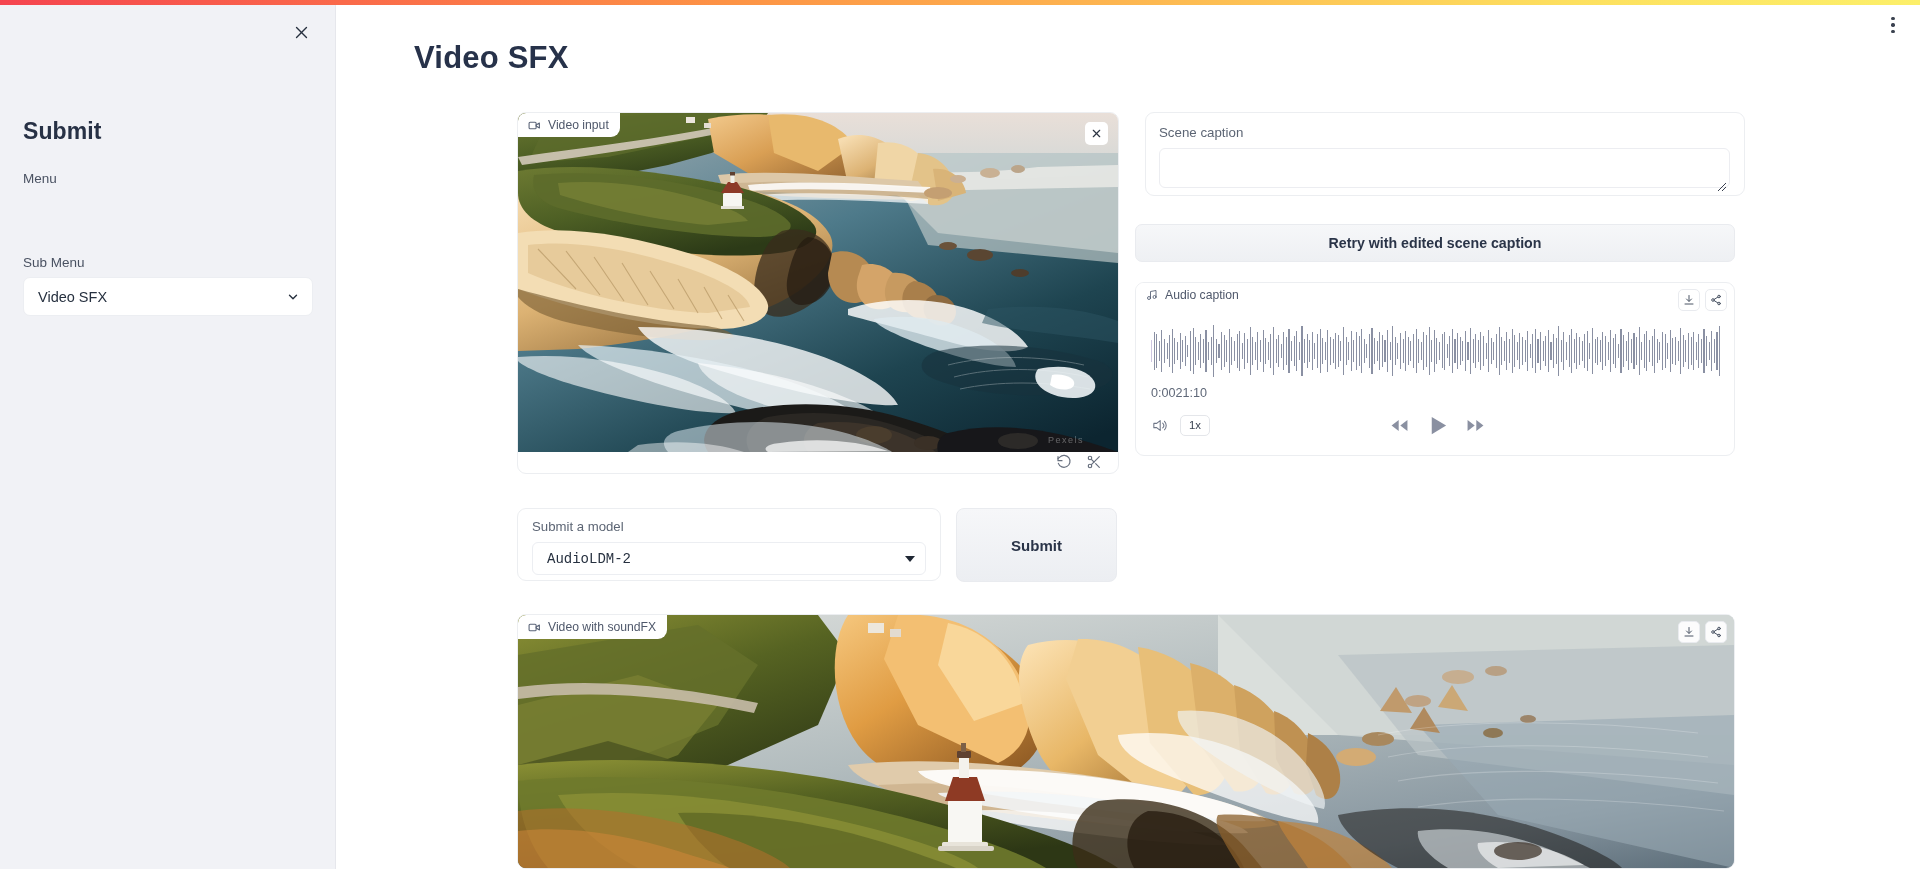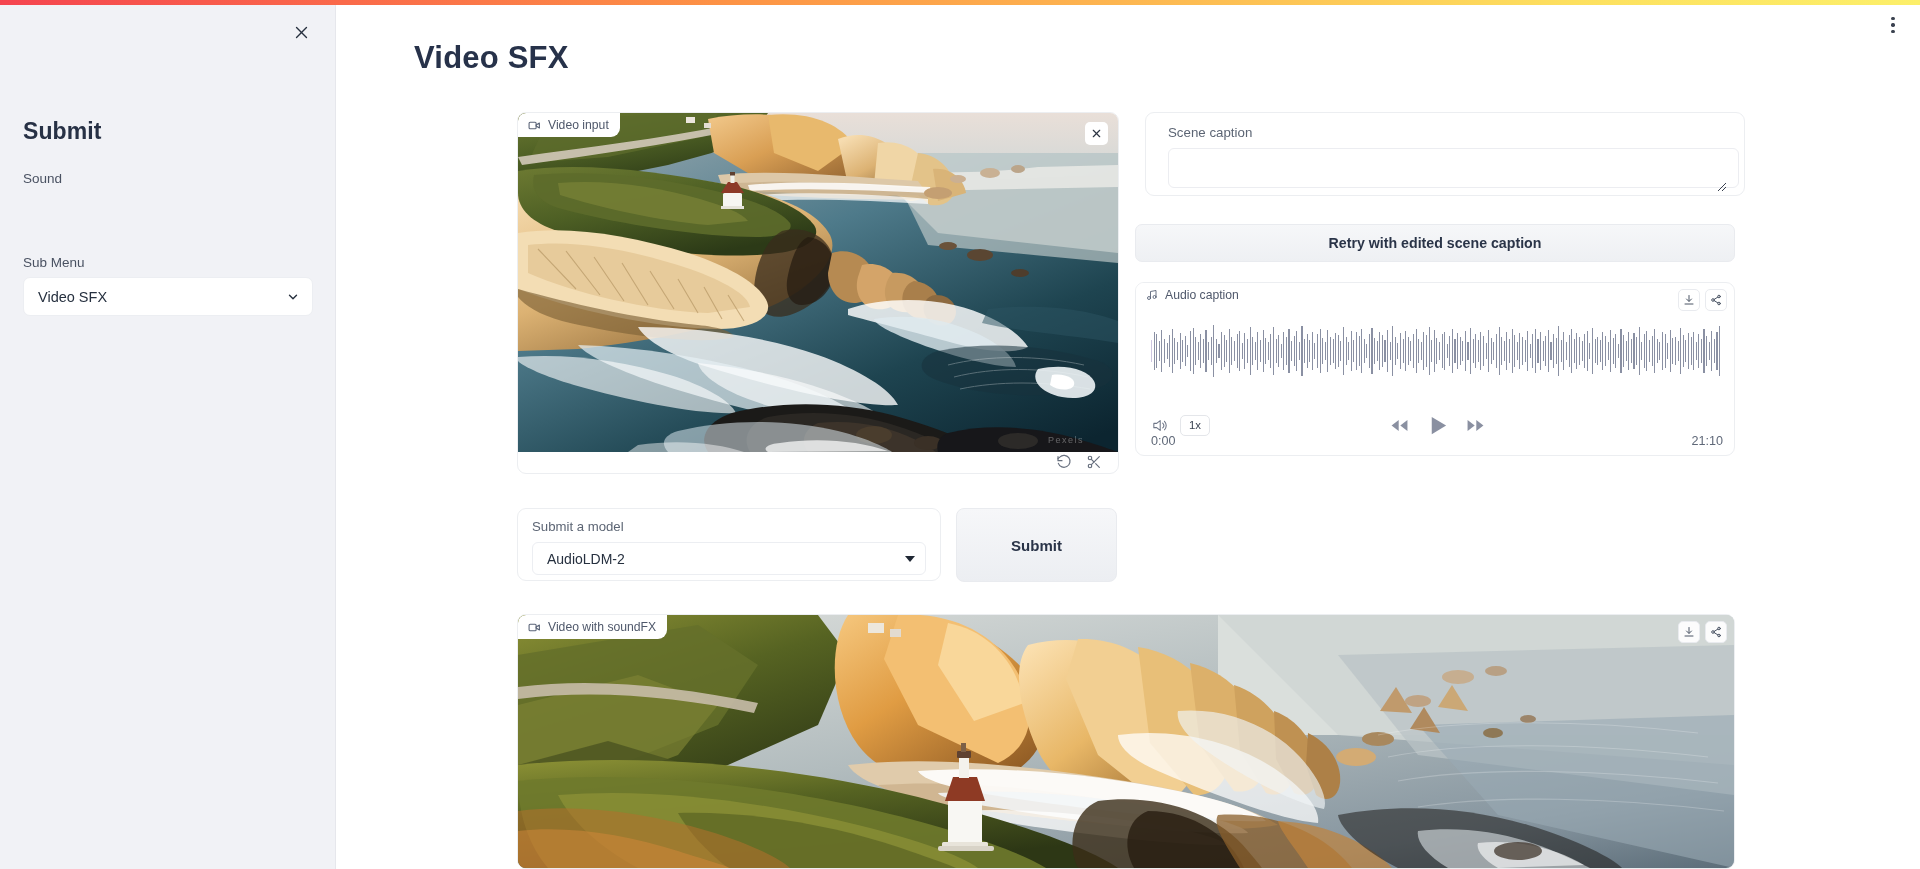--- a/index.html
+++ b/index.html
@@ -118,21 +118,21 @@
     position: absolute; top: 9px; right: 10px;
     width: 23px; height: 23px; border-radius: 5px;
     background: #ffffff; display: flex; align-items: center; justify-content: center;
     color: #2c3543; cursor: pointer; z-index: 7;
   }
 
   
   .photo { position: absolute; inset: 0; overflow: hidden; }
 
   
-  #caption-block { top: 112px; left: 1145px; width: 600px; height: 84px; padding: 12px 14px 0 22px; }
+  #caption-block { top: 112px; left: 1145px; width: 600px; height: 84px; padding: 12px 14px 0 13px; }
   #caption-block .field-label { font-size: 13.3px; color: #5c6574; margin-bottom: 8px; }
   .caption-area {
     width: 571px; height: 40px;
     border: 1px solid #ecedf1; border-radius: 6px;
     background: #fff; position: relative;
     resize: none; font-family: "Liberation Sans", sans-serif; font-size: 14px;
     color: #27303f; padding: 7px 9px;
   }
   .resize-grip {
     position: absolute; right: 2px; bottom: 1px; width: 12px; height: 12px;
@@ -152,22 +152,22 @@
   #audio-block { top: 282px; left: 1135px; width: 600px; height: 174px; }
   .wave {
     position: absolute; top: 42px; left: 15px; width: 572px; height: 52px;
     display: flex; align-items: center; gap: 0px;
   }
   .wave .bar { width: 2px; background: #8a90a3; border-radius: 0; }
   .wave .bar.first { background: #cdc6e0; }
   .wave .spacer { width: 2.9px; }
   .time-row {
     position: absolute; top: 103px; left: 15px; width: 572px;
-    display: flex; justify-content: space-between;
-    font-size: 12.6px; color: #5f6878; margin-top: 48px;
+    display: flex; 
+    font-size: 12.6px; color: #5f6878;
   }
   .ctrl-row {
     position: absolute; top: 128px; left: 15px; width: 572px; height: 28px;
     display: flex; align-items: center;
   }
   .spk { color: #6e7687; display: flex; cursor: pointer; }
   .speed {
     margin-left: 12px; height: 21px; min-width: 30px; padding: 0 7px;
     border: 1px solid #e4e6ea; border-radius: 5px; background: #fff;
     display: flex; align-items: center; justify-content: center;
@@ -182,21 +182,21 @@
 
   
   #model-block { top: 508px; left: 517px; width: 424px; height: 73px; padding: 10px 14px 0 14px; }
   #model-block .field-label { font-size: 13.2px; color: #5c6574; margin-bottom: 8px; }
   .model-select {
     width: 394px; height: 33px;
     border: 1px solid #eceef2; border-radius: 6px; background: #fff;
     display: flex; align-items: center; padding: 0 10px 0 14px;
     font-size: 14px; color: #26303f; cursor: pointer;
   }
-  .model-select .val { flex: 1; }
+  .model-select .val { flex: 1; font-family: Liberation Mono, monospace; }
   .caret { width: 0; height: 0; border-left: 5px solid transparent; border-right: 5px solid transparent; border-top: 6px solid #1f2733; }
 
   
   #submit-btn {
     position: absolute; top: 508px; left: 956px; width: 161px; height: 74px;
     background: linear-gradient(180deg,#f6f7f9 0%, #eceef2 100%);
     border: 1px solid #e9ebef; border-radius: 8px;
     display: flex; align-items: center; justify-content: center;
     font-size: 15px; font-weight: 700; color: #2a3448; cursor: pointer;
   }
@@ -214,21 +214,21 @@
   <div class="sidebar-close">
     <svg width="17" height="17" viewBox="0 0 24 24" fill="none" stroke="currentColor" stroke-width="1.9" stroke-linecap="round">
         <line x1="5" y1="5" x2="19" y2="19"></line>
         <line x1="19" y1="5" x2="5" y2="19"></line>
       </svg>
   </div>
 
   <div class="brand">Submit</div>
 
   <div class="sb-group g1">
-    <div class="field-label">Sound</div>
+    <div class="field-label">Menu</div>
   </div>
 
   <div class="sb-group g2">
     <div class="field-label">Sub Menu</div>
     <div class="select-box">
       <span class="val">Video SFX</span>
       <span class="chev">
         <svg width="14" height="14" viewBox="0 0 24 24" fill="none" stroke="currentColor" stroke-width="2.4" stroke-linecap="round" stroke-linejoin="round">
             <polyline points="6 9 12 15 18 9"></polyline>
           </svg>

